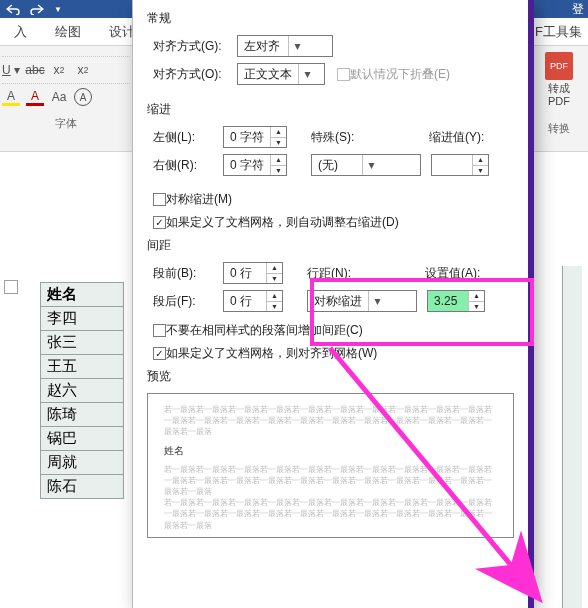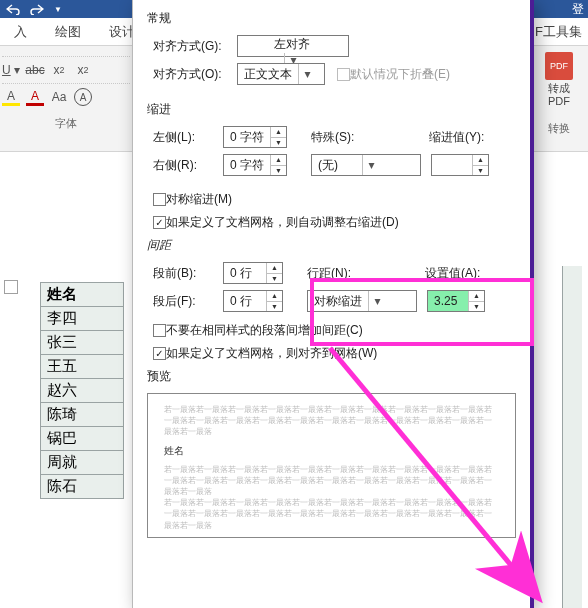--- a/index.html
+++ b/index.html
@@ -158,21 +158,21 @@
 
   
   .dialog {
     position: absolute;
     left: 132px;
     top: 0;
     width: 402px;
     bottom: 0;
     background: #fff;
     border-left: 1px solid #b9b9b9;
-    border-right: 4px solid #4c1d95;
+    border-right: 6px solid #4c1d95;
     box-shadow: 4px 4px 16px rgba(0,0,0,0.3);
     padding: 6px 14px 10px 14px;
     font-size: 12px;
     color: #222;
   }
   .section-label { margin: 4px 0 8px 0; }
   .row { display: flex; align-items: center; margin: 6px 0; }
   .lbl { width: 84px; }
   .lbl-sp { width: 70px; }
   .lbl-indent { margin-left: 6px; }
@@ -319,21 +319,21 @@
   </div>
   <div class="table-right-edge"></div>
 </div>
 
 <div class="dialog">
 
   <div class="section-label">常规</div>
 
   <div class="row">
     <span class="lbl lbl-indent">对齐方式(G):</span>
-    <span class="combo" style="width:112px;flex-direction:column;">
+    <span class="combo" style="width:96px;">
       <span class="txt">左对齐</span>
       <span class="caret">▾</span>
     </span>
   </div>
 
   <div class="row">
     <span class="lbl lbl-indent">对齐方式(O):</span>
     <span class="combo" style="width:88px;">
       <span class="txt">正文文本</span>
       <span class="caret">▾</span>
@@ -392,21 +392,21 @@
       <span>对称缩进(M)</span>
     </span>
   </div>
   <div class="row">
     <span class="cbwrap lbl-indent">
       <span class="box">✓</span>
       <span>如果定义了文档网格，则自动调整右缩进(D)</span>
     </span>
   </div>
 
-  <div class="section-label" style="margin-top:6px;font-style:italic;">间距</div>
+  <div class="section-label" style="margin-top:6px;">间距</div>
 
   <div class="row">
     <span class="lbl-sp lbl-indent">段前(B):</span>
     <span class="spinner">
       <span class="txt">0 行</span>
       <span class="arrows">
           <div>▲</div>
           <div>▼</div>
         </span>
     </span>

